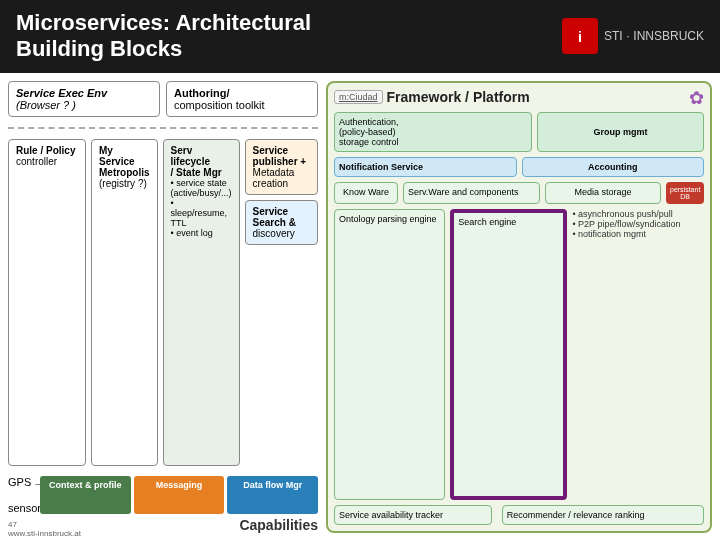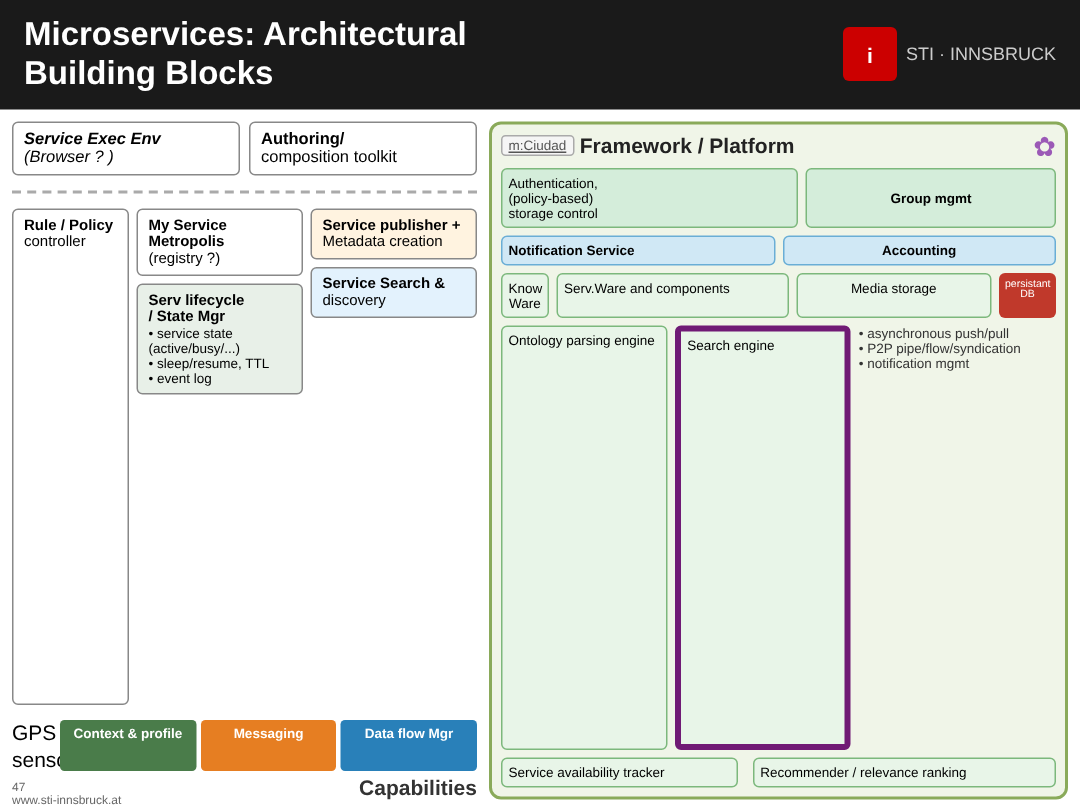--- a/index.html
+++ b/index.html
@@ -92,23 +92,23 @@
       flex: 1;
     }
 
     .box-rule {
       width: 78px;
       font-size: 10px;
     }
 
     .center-col {
       display: flex;
-      flex-direction: column;
-      gap: 5px;
-      flex: 1;
+      gap: 5px;
+      flex: 1;
+      justify-content: center;
     }
 
     .box-metropolis {
       font-size: 10px;
     }
     .box-serv-lifecycle {
       font-size: 10px;
       background: #e8f0e8;
     }
     .box-serv-lifecycle .title {
@@ -147,22 +147,22 @@
       margin-top: 4px;
     }
     .capabilities-inner {
       display: flex;
       gap: 4px;
       align-items: stretch;
     }
     .gps-sensors {
       display: flex;
       flex-direction: column;
-      font-size: 14px;
-      gap: 2px;
+      font-size: 11px;
+      gap: 14px;
       justify-content: center;
       width: 28px;
     }
     .gps-row {
       display: flex;
       align-items: center;
       gap: 2px;
     }
     .caps-boxes {
       display: flex;
@@ -294,21 +294,21 @@
     .fw-know-row {
       display: flex;
       gap: 5px;
     }
     .fw-knowware {
       background: #e8f5e8;
       border: 1px solid #7cb87c;
       border-radius: 4px;
       padding: 4px;
       font-size: 9px;
-      width: 32px;
+      width: 64px;
       text-align: center;
     }
     .fw-servware {
       flex: 1.2;
       background: #e8f5e8;
       border: 1px solid #7cb87c;
       border-radius: 4px;
       padding: 4px;
       font-size: 9px;
     }

